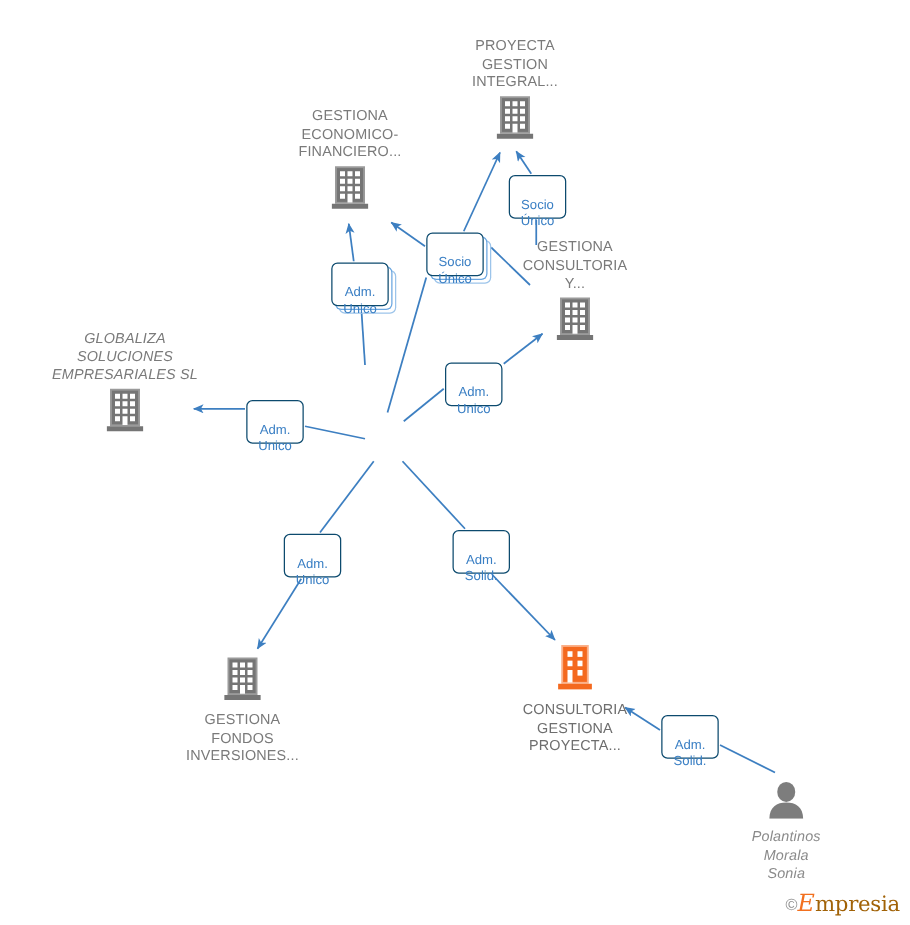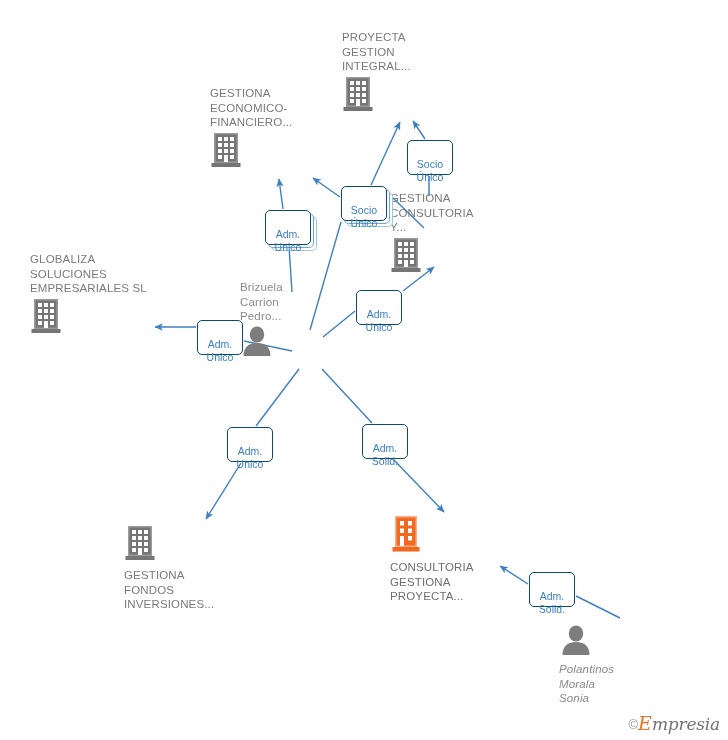--- a/index.html
+++ b/index.html
@@ -21,20 +21,21 @@
     position: absolute;
     left: 0;
     top: 0;
     width: 728px;
     height: 740px;
   }
   .node {
     position: absolute;
     width: 140px;
     margin-left: -70px;
+    text-align: center;
     z-index: 5;
   }
   .node .icon {
     display: block;
     margin: 0 auto;
   }
   .node .label {
     display: block;
     font-size: 11.5px;
     line-height: 14.5px;
@@ -86,23 +87,22 @@
     font-size: 13px;
     vertical-align: 1px;
   }
   .watermark .e {
     color: #f2701f;
     font-family: "DejaVu Serif", serif;
     font-style: italic;
     font-size: 19px;
   }
   .watermark .rest {
-    color: #737373;
+    color: #a16207;
     font-family: "DejaVu Serif", serif;
-    font-style: italic;
     font-size: 17px;
     letter-spacing: -0.2px;
   }
 </style>
 </head>
 <body>
 
 <div id="canvas">
 
   <svg id="edges" viewBox="0 0 728 740" xmlns="http://www.w3.org/2000/svg">
@@ -207,21 +207,21 @@
           <rect x="14" y="17" width="4" height="4"></rect>
           <rect x="20" y="17" width="4" height="4"></rect>
           <rect x="8" y="23" width="4" height="4"></rect>
           <rect x="20" y="23" width="4" height="4"></rect>
           <rect x="14" y="23" width="4" height="7"></rect>
         </g>
       </svg>
     </span>
   </div>
 
-  <div class="node company label-above" style="left:100px; top:252px;">
+  <div class="node company label-above" style="left:100px; top:264px;font-style:italic;">
     <span class="label">GLOBALIZA
 SOLUCIONES
 EMPRESARIALES SL</span>
     <span class="icon">
       <svg width="32" height="36" viewBox="0 0 32 36" xmlns="http://www.w3.org/2000/svg">
         <rect x="4" y="1" width="24" height="30" fill="#9a9a9a"></rect>
         <rect x="5.5" y="2.5" width="21" height="27" fill="#757575"></rect>
         <rect x="1.5" y="31" width="29" height="4" fill="#757575"></rect>
         <g fill="#ffffff">
           <rect x="8" y="5" width="4" height="4"></rect>
@@ -234,31 +234,20 @@
           <rect x="14" y="17" width="4" height="4"></rect>
           <rect x="20" y="17" width="4" height="4"></rect>
           <rect x="8" y="23" width="4" height="4"></rect>
           <rect x="20" y="23" width="4" height="4"></rect>
           <rect x="14" y="23" width="4" height="7"></rect>
         </g>
       </svg>
     </span>
   </div>
 
-  <div class="node person label-above" style="left:310px; top:280px;">
-    <span class="label">Brizuela
-Carrion
-Pedro...</span>
-    <span class="icon">
-      <svg width="34" height="30" viewBox="0 0 34 30" xmlns="http://www.w3.org/2000/svg">
-        <ellipse cx="17" cy="8.5" rx="7.2" ry="8" fill="#7d7d7d"></ellipse>
-        <path d="M 3.5 30 C 3.5 20.5 9.5 17 17 17 C 24.5 17 30.5 20.5 30.5 30 Z" fill="#7d7d7d"></path>
-      </svg>
-    </span>
-  </div>
 
   <div class="node company label-below" style="left:194px; top:525px;">
     <span class="icon">
       <svg width="32" height="36" viewBox="0 0 32 36" xmlns="http://www.w3.org/2000/svg">
         <rect x="4" y="1" width="24" height="30" fill="#9a9a9a"></rect>
         <rect x="5.5" y="2.5" width="21" height="27" fill="#757575"></rect>
         <rect x="1.5" y="31" width="29" height="4" fill="#757575"></rect>
         <g fill="#ffffff">
           <rect x="8" y="5" width="4" height="4"></rect>
           <rect x="14" y="5" width="4" height="4"></rect>

